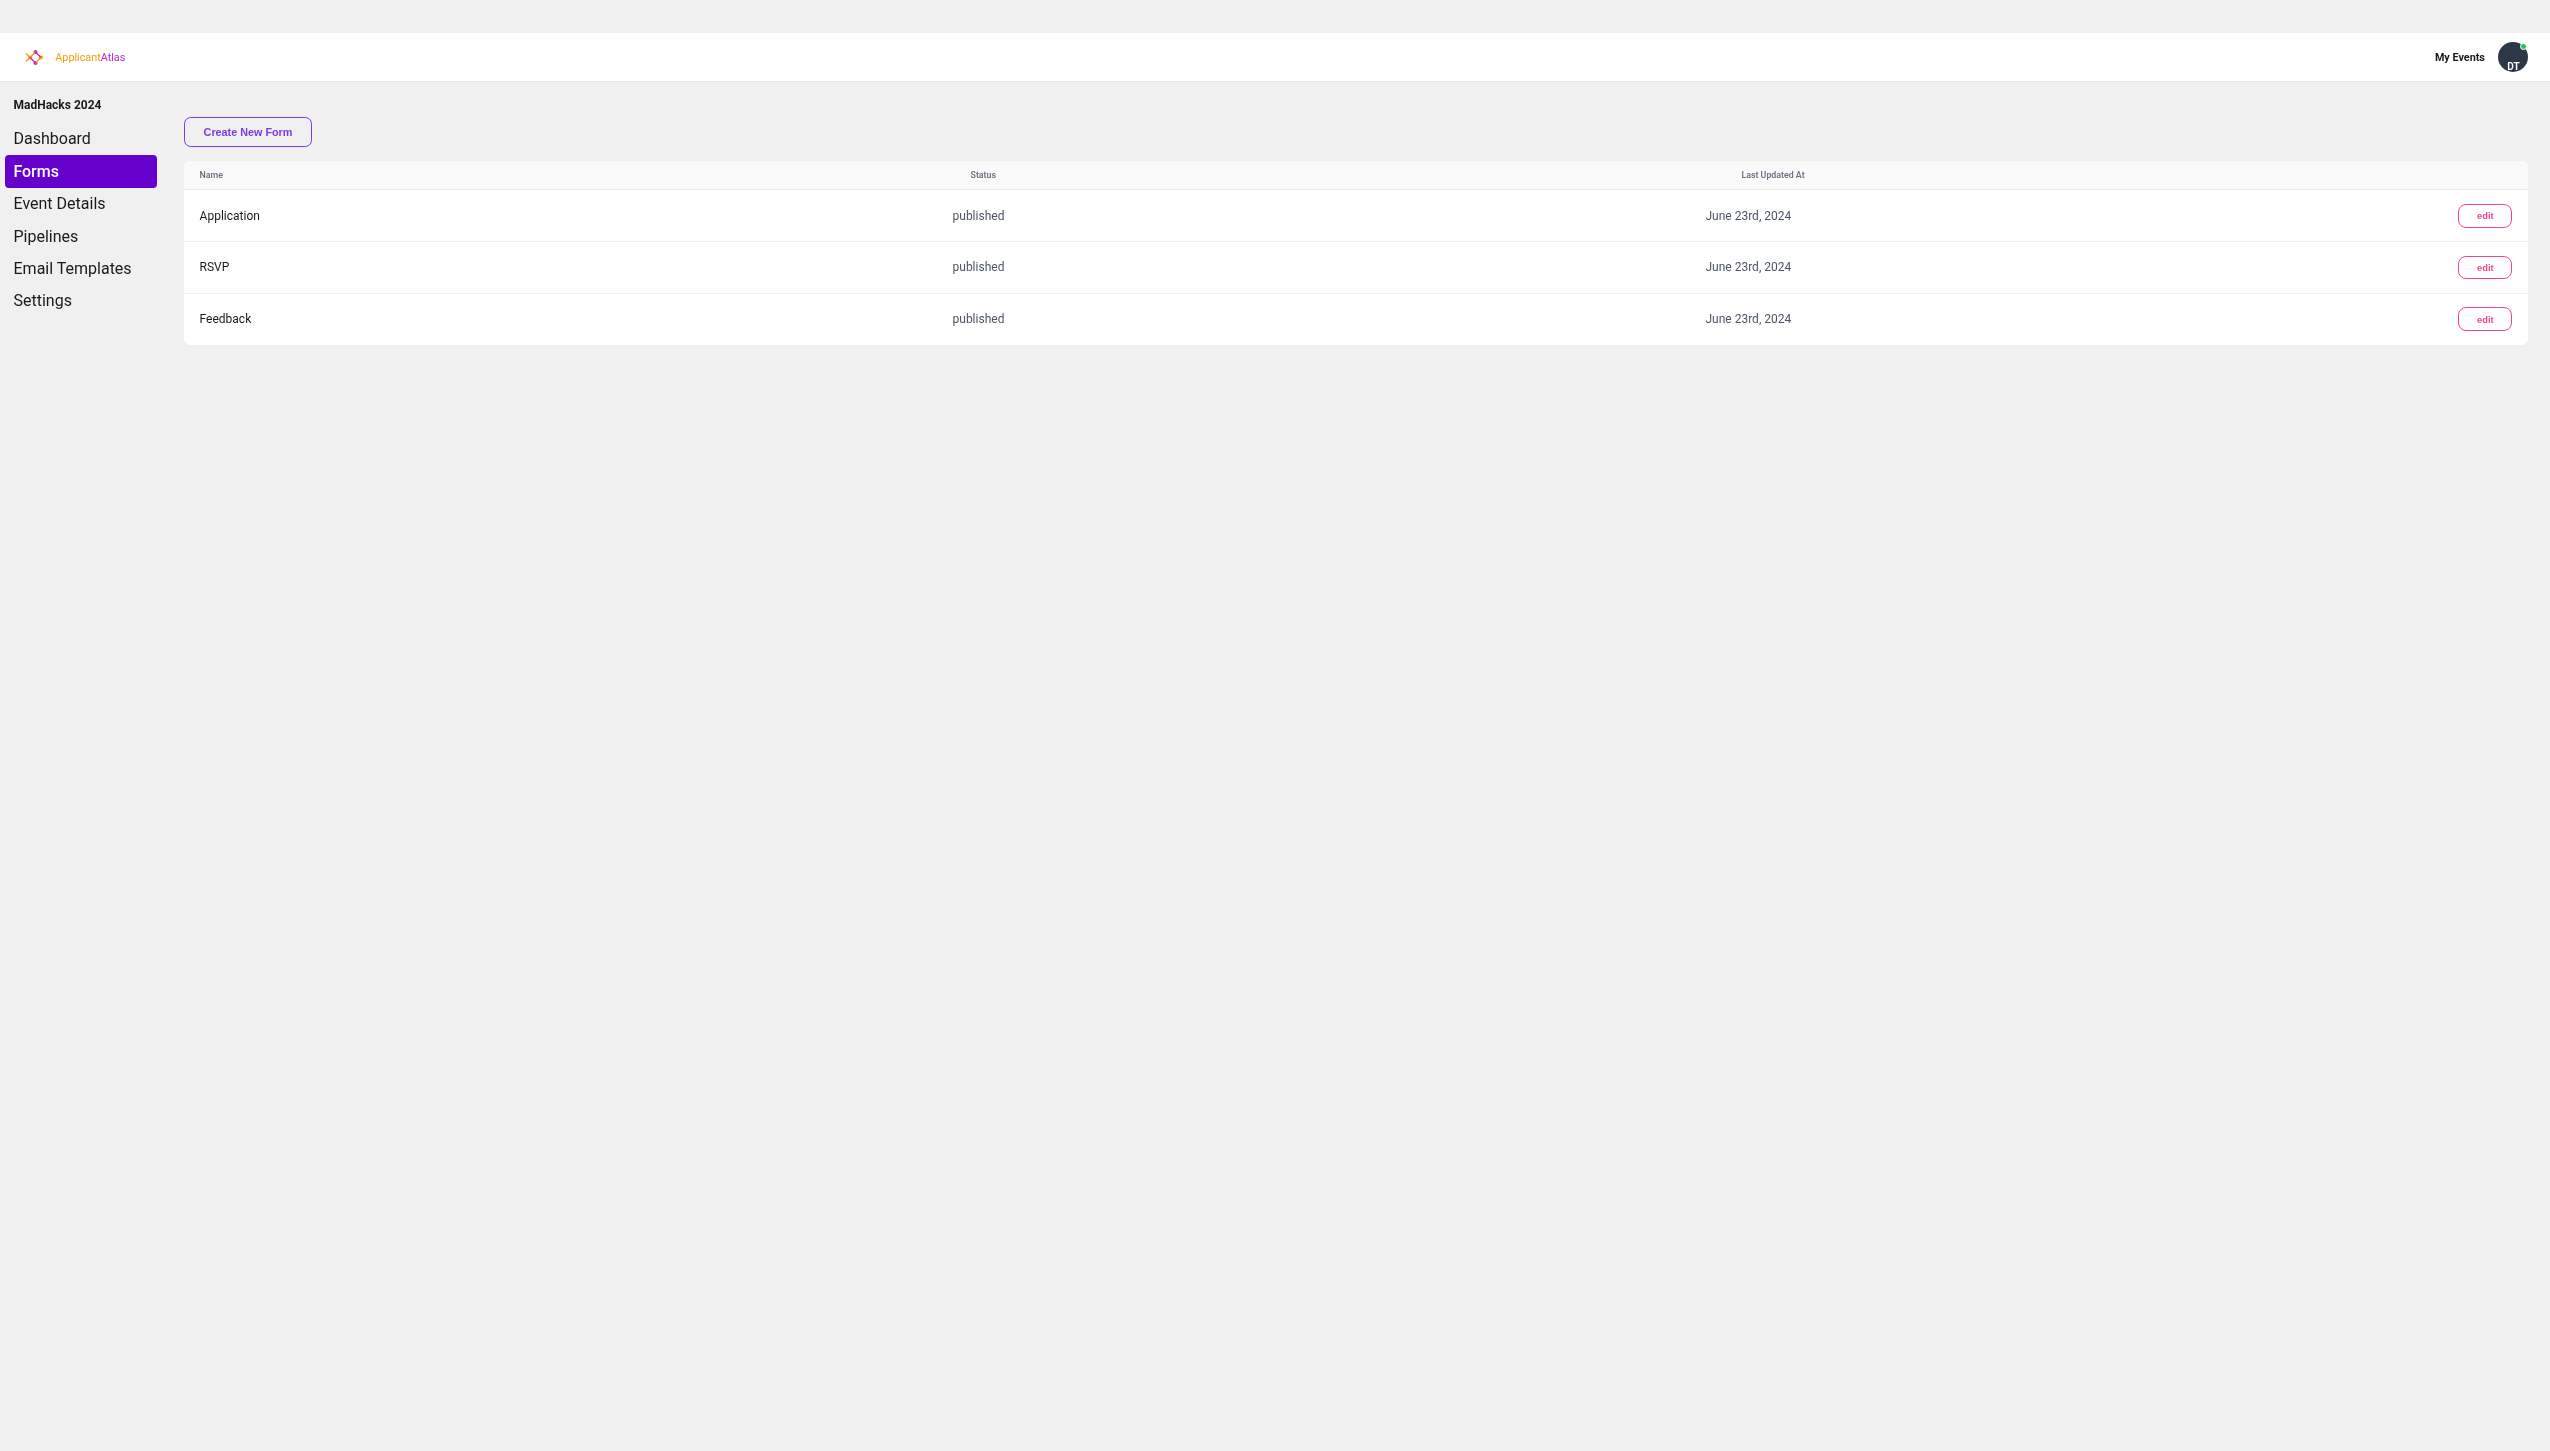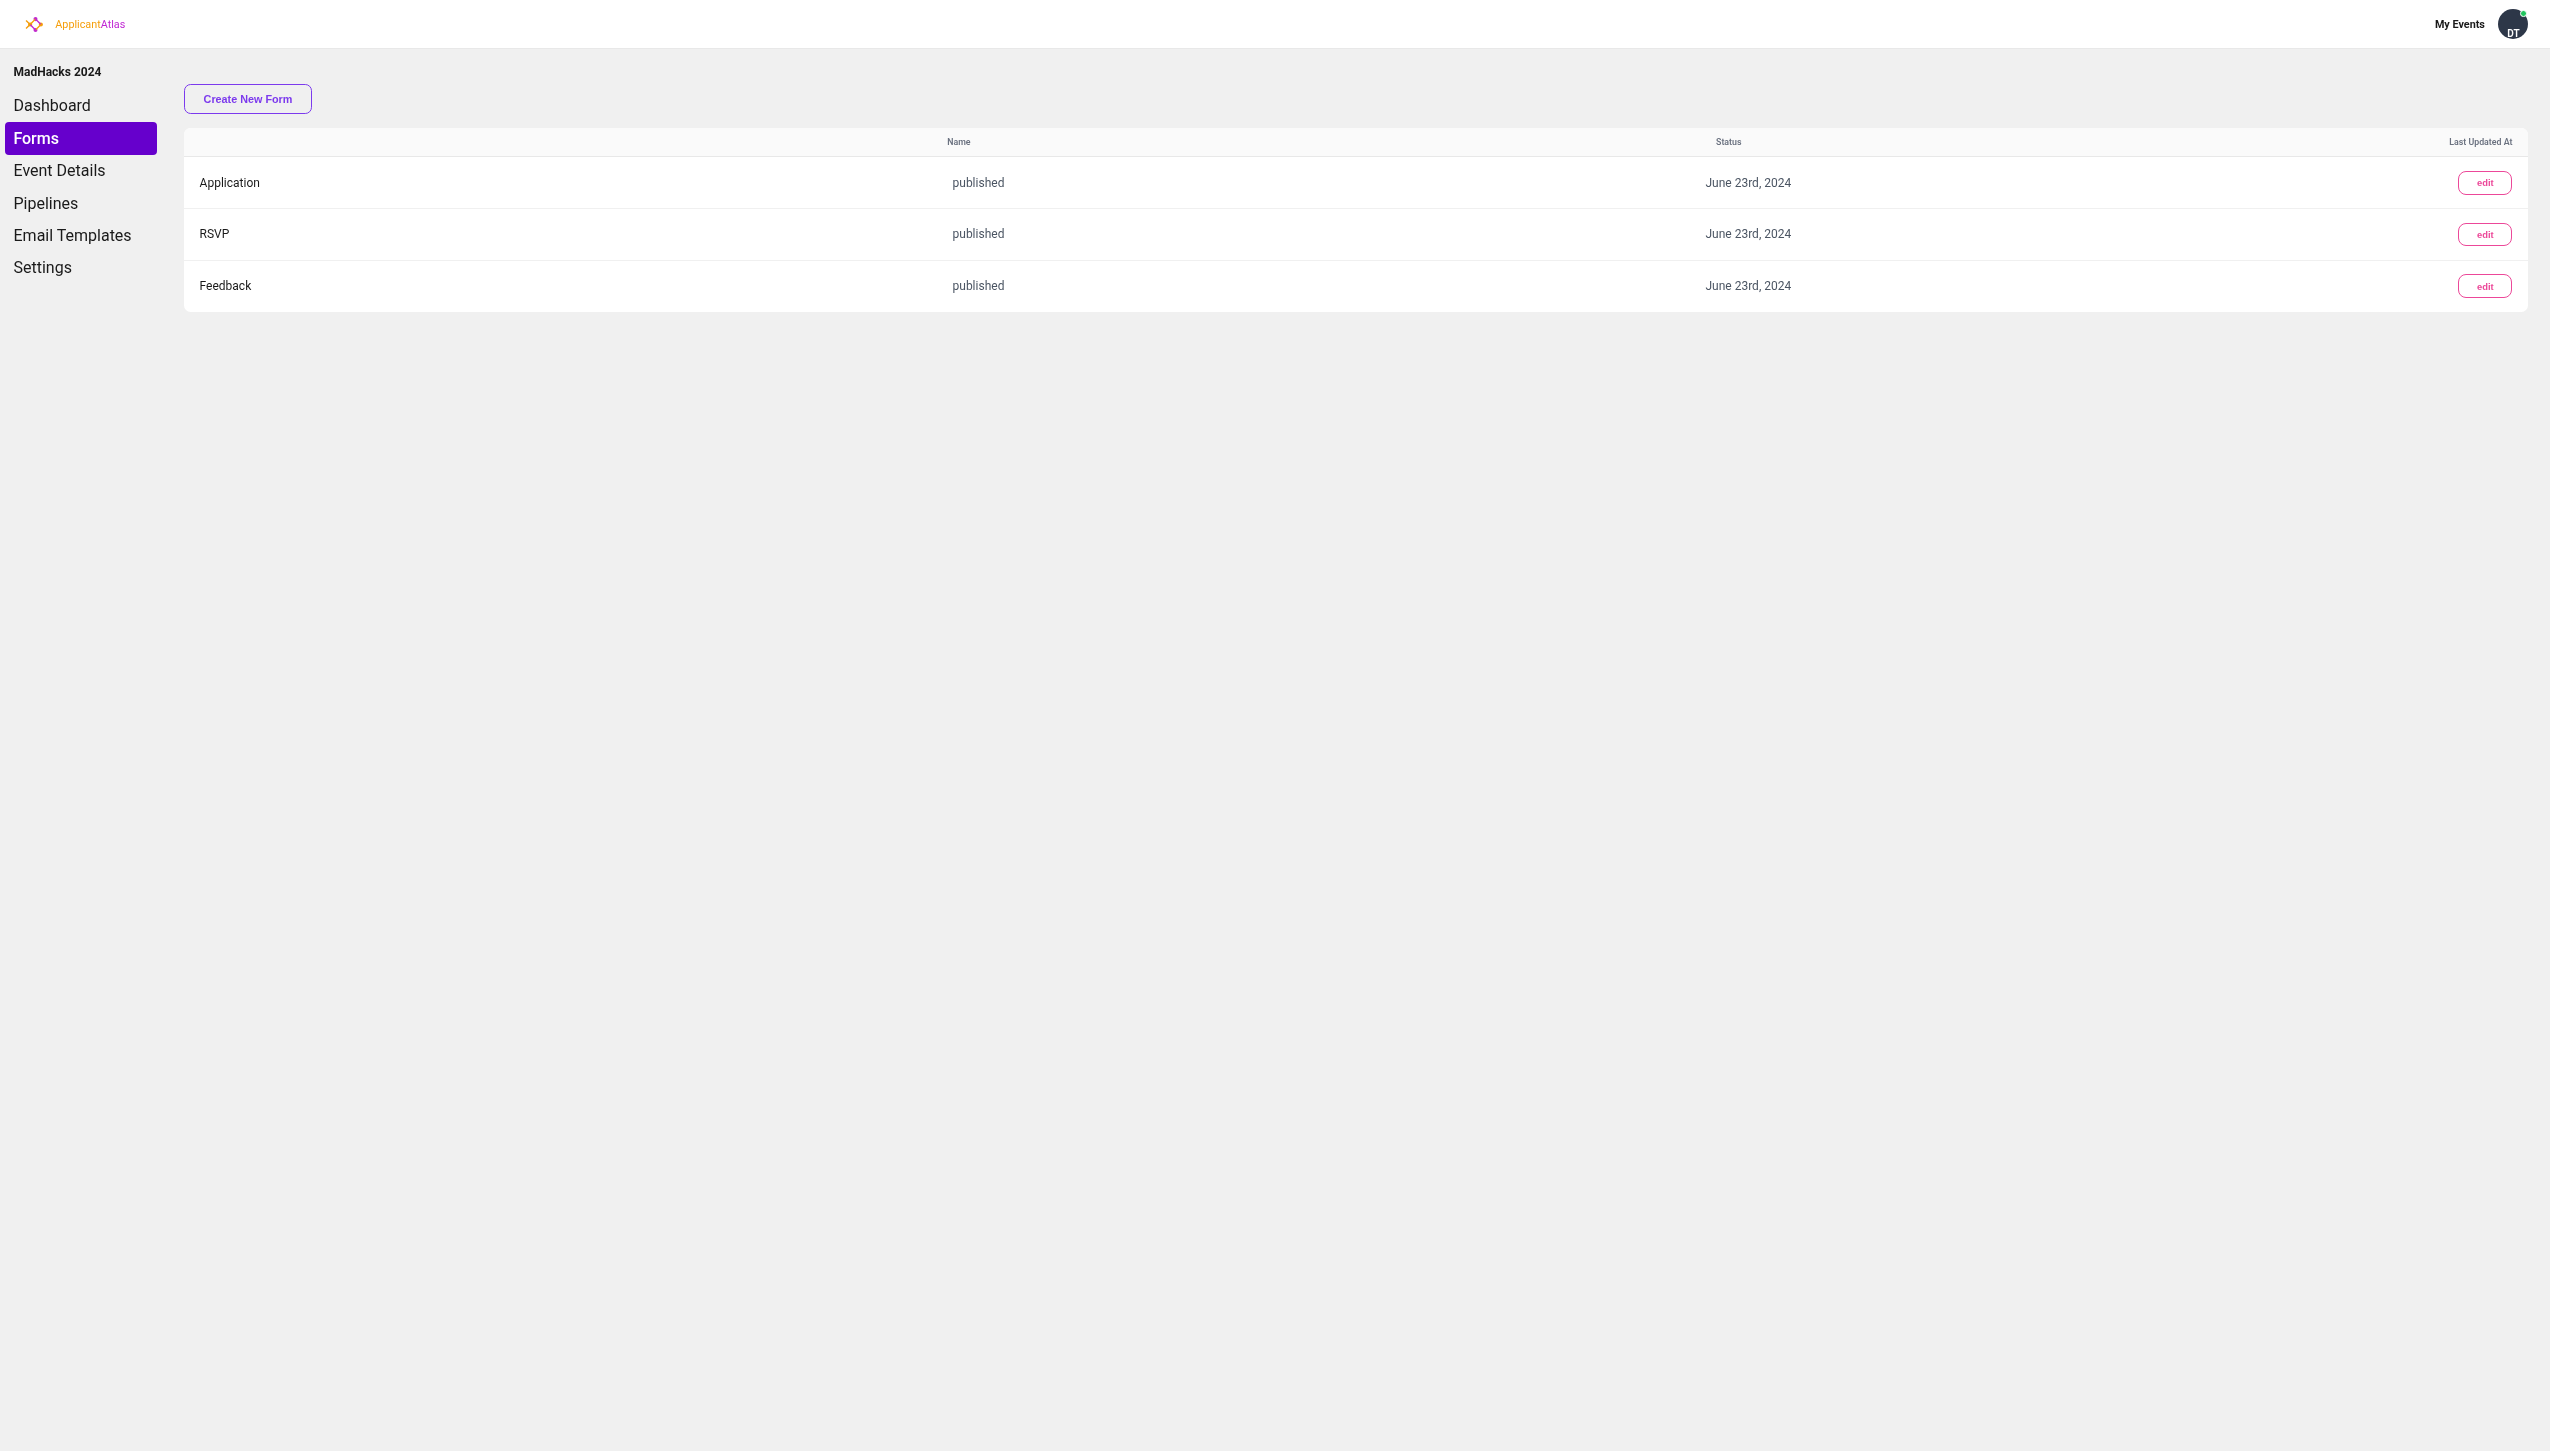--- a/index.html
+++ b/index.html
@@ -16,20 +16,21 @@
 
     
     .header {
       background-color: #ffffff;
       height: 49px;
       display: flex;
       align-items: center;
       justify-content: space-between;
       padding: 0 21.6px;
       border-bottom: 0.7px solid #e8e8e8;
+      margin-top: 33px;
     }
 
     .logo {
       display: flex;
       align-items: center;
       gap: 6.7px;
     }
 
     .logo-icon {
       width: 27px;
@@ -160,21 +161,20 @@
       padding: 9.4px 16px;
       border-bottom: 0.7px solid #e8e8e8;
       background-color: #fafafa;
     }
 
     .table-header-cell {
       font-size: 8.8px;
       font-weight: 600;
       color: #6b7280;
       text-transform: none;
-      text-align: right;
     }
 
     .table-row {
       display: grid;
       grid-template-columns: 1fr 1fr 1fr auto;
       padding: 13.5px 16px;
       border-bottom: 0.7px solid #f0f0f0;
       align-items: center;
     }
 

